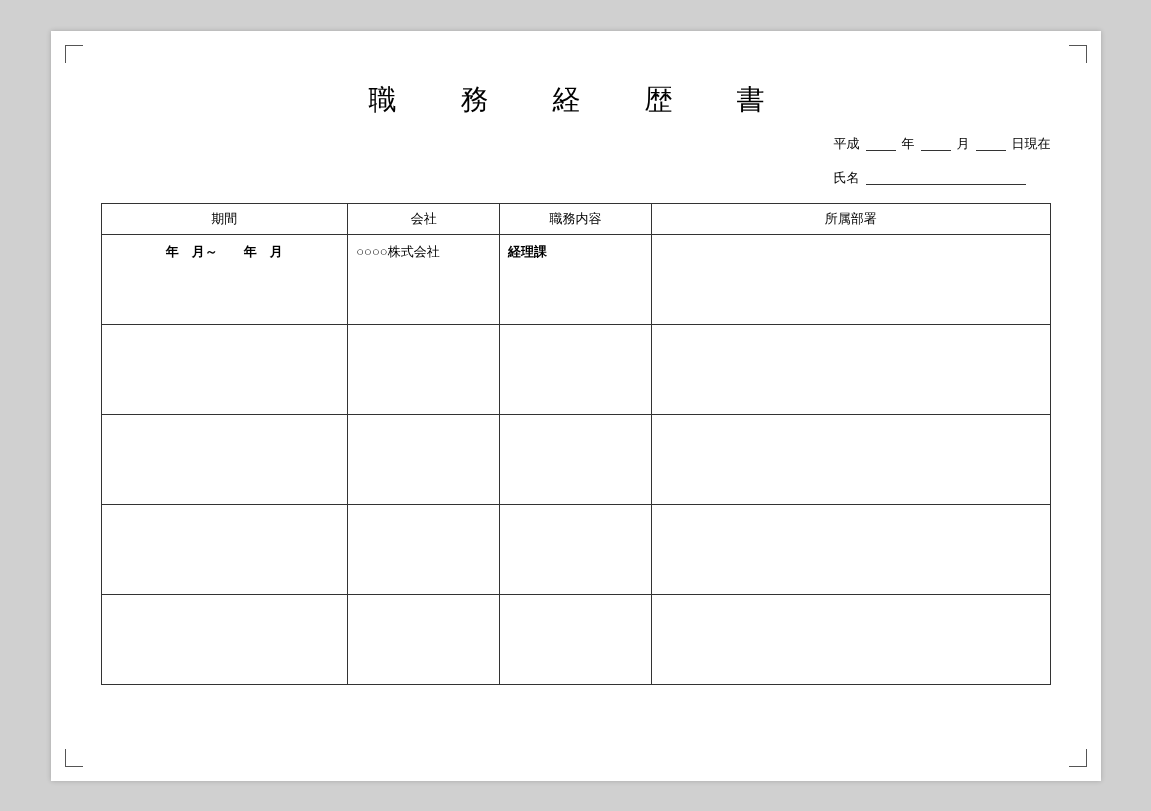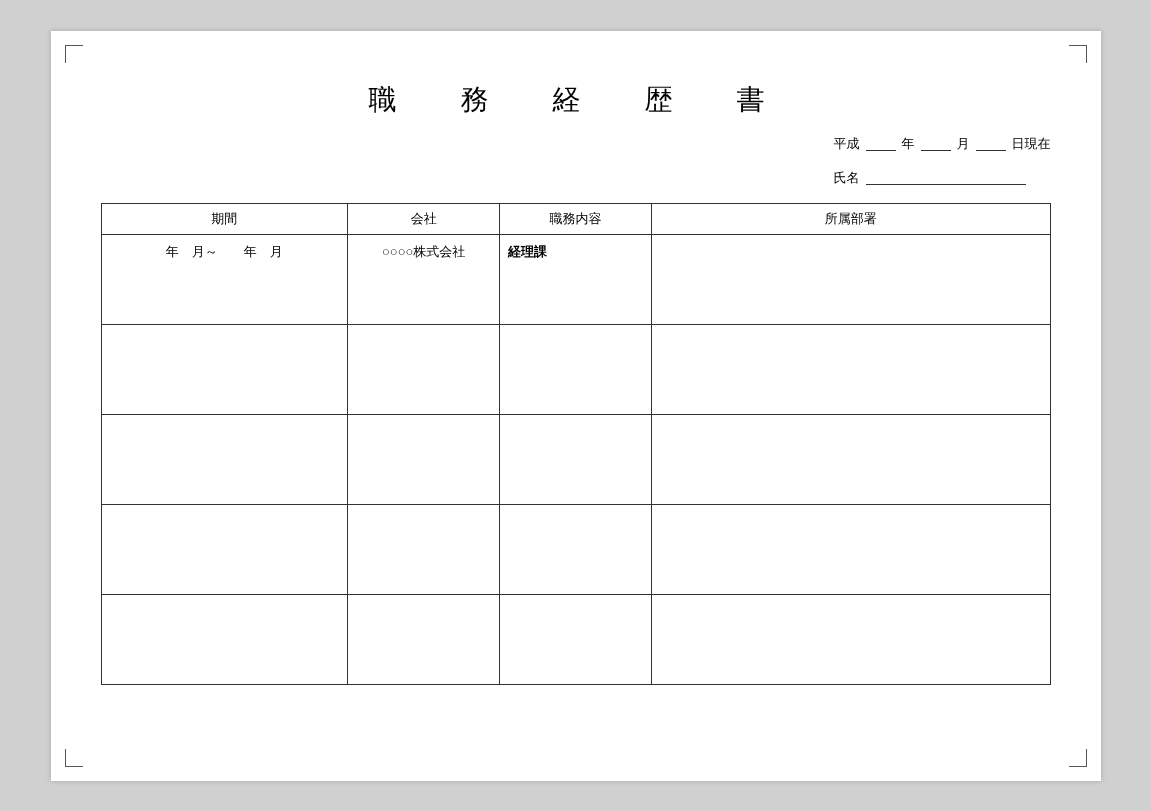--- a/index.html
+++ b/index.html
@@ -99,24 +99,25 @@
     }
 
     td {
       padding: 6px 6px;
       height: 90px;
     }
 
     td.period {
       vertical-align: top;
       padding-top: 8px;
+      font-weight: bold;
     }
 
     td.company {
-      text-align: center;
+      text-align: left;
       vertical-align: top;
       padding: 8px 8px;
     }
 
     td.department {
       text-align: left;
       vertical-align: top;
       padding: 8px 8px;
       font-weight: bold;
     }

